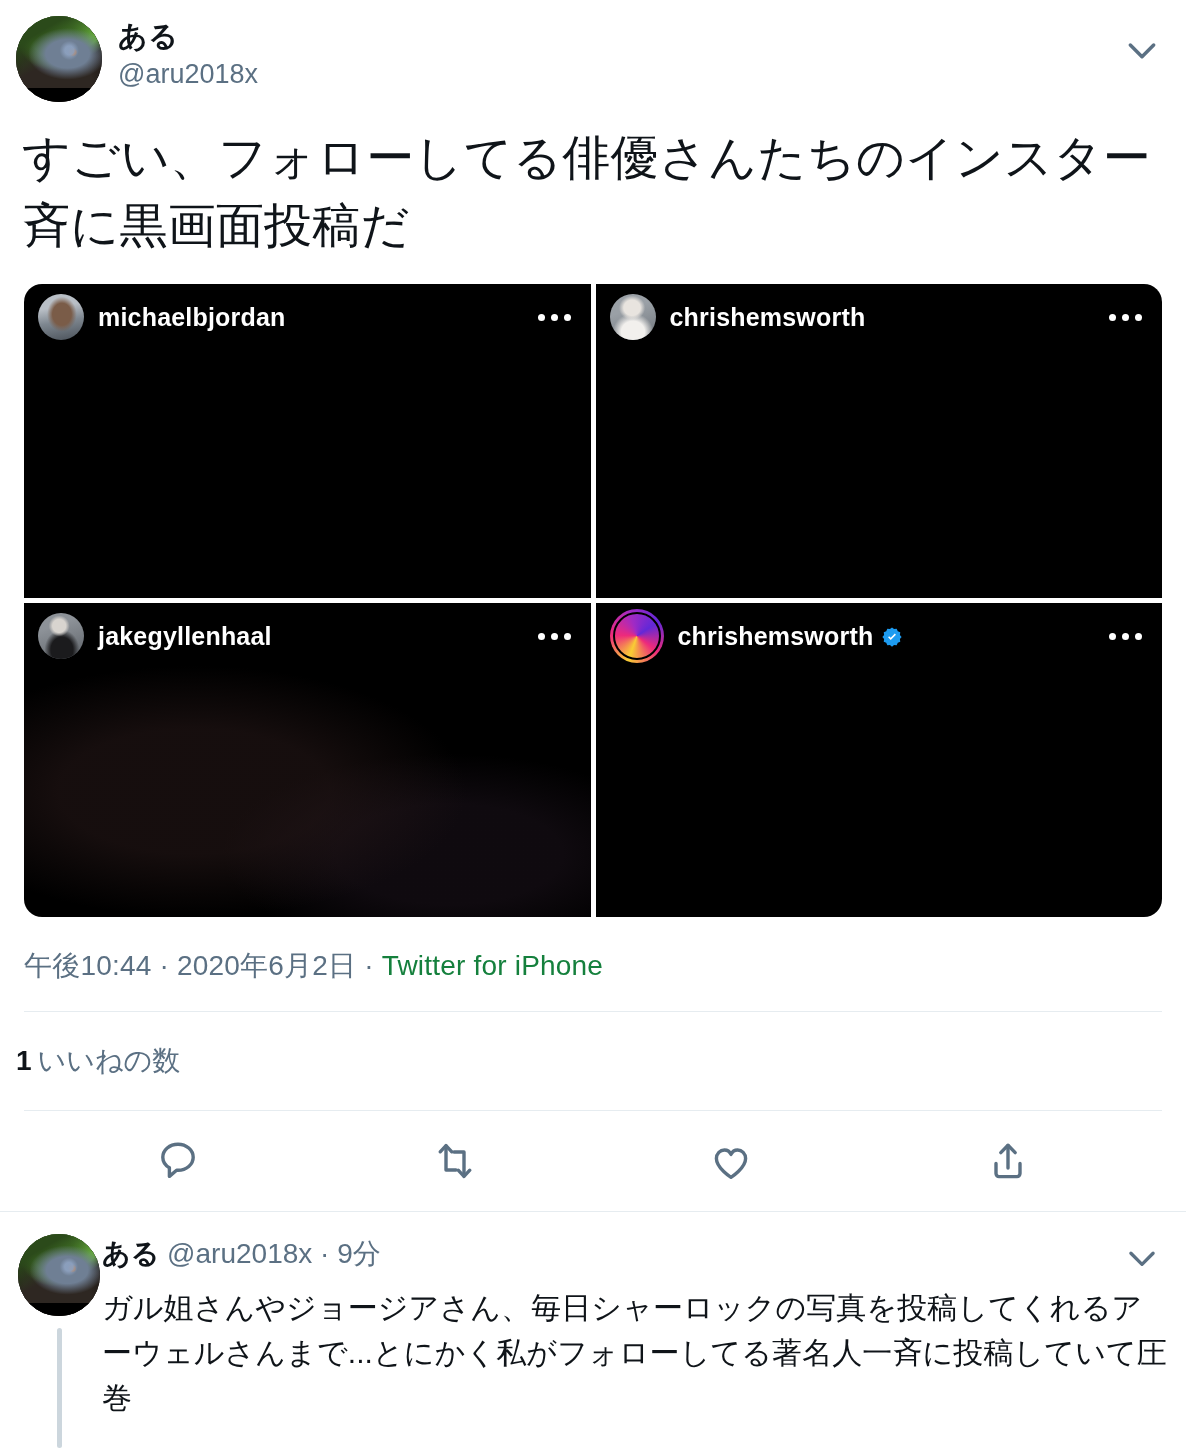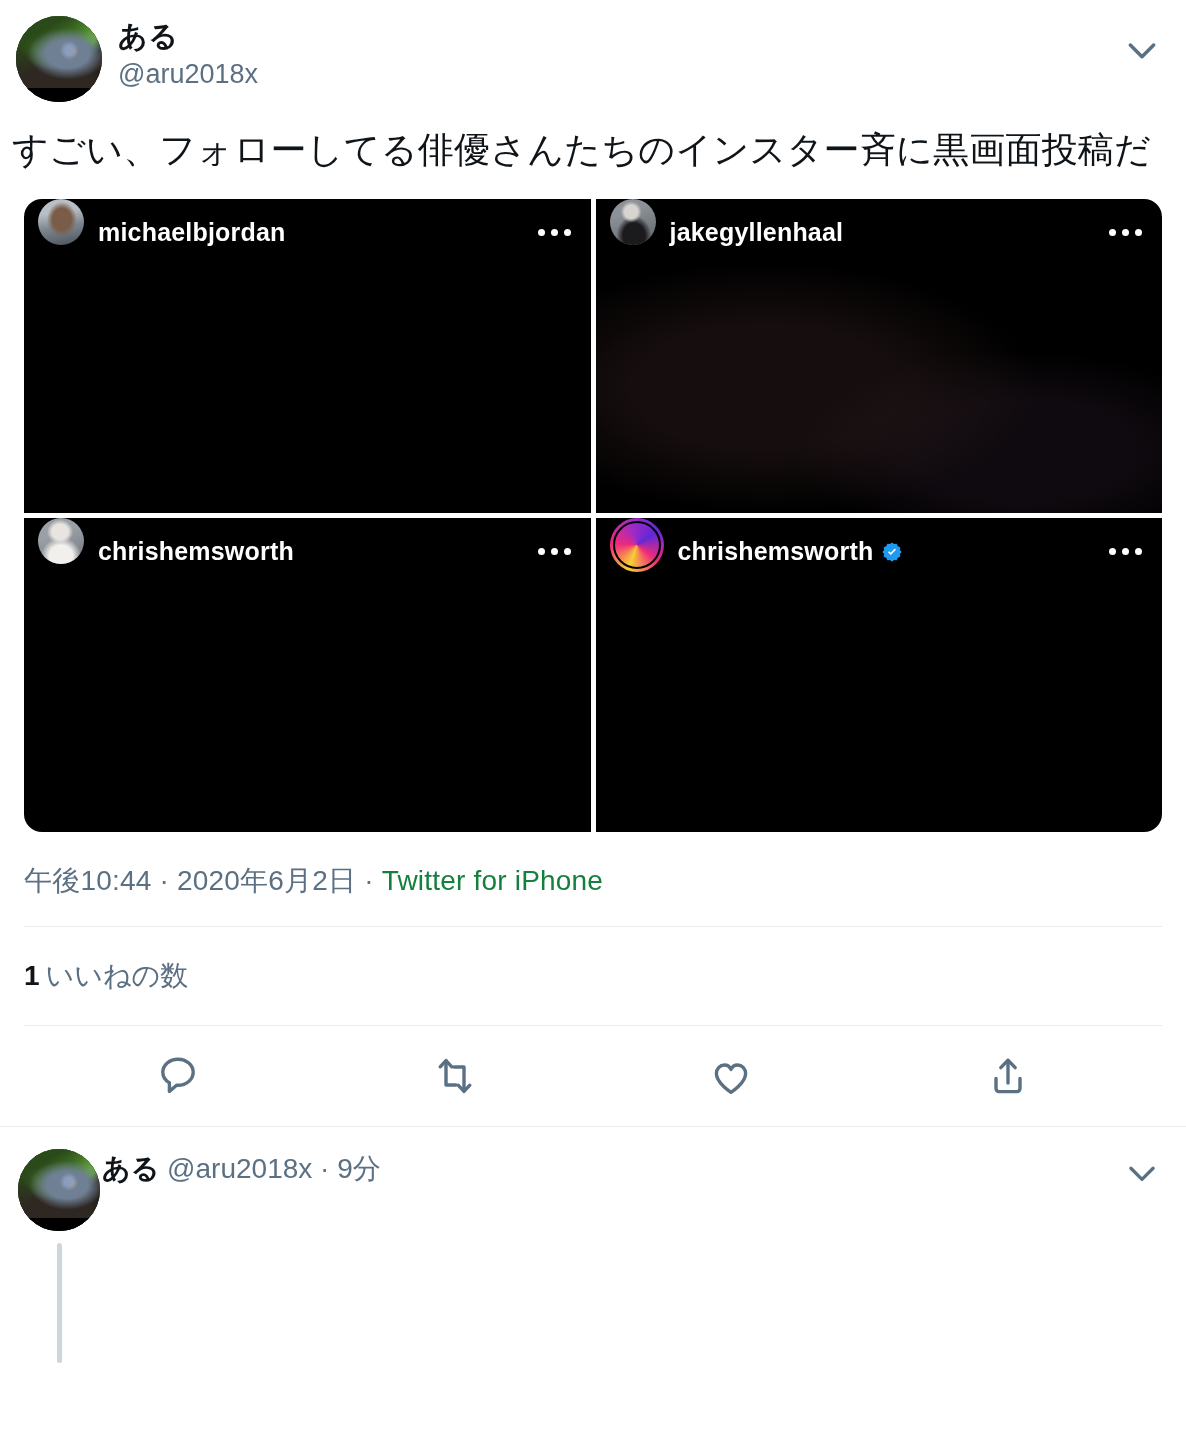--- a/index.html
+++ b/index.html
@@ -76,22 +76,22 @@
     height: 56px;
     display: flex;
     align-items: center;
     justify-content: center;
     cursor: pointer;
   }
   .chevron-btn svg { display: block; }
 
   
   .tweet-text {
-    padding: 22px 22px 0 12px;
-    font-size: 36px;
+    padding: 22px 22px 0 22px;
+    font-size: 48px;
     line-height: 1.42;
     color: #0f1419;
     letter-spacing: 0.2px;
     white-space: pre-wrap;
   }
 
   
   .media-grid {
     margin: 24px 24px 0 24px;
     border-radius: 18px;
@@ -112,20 +112,21 @@
     content: "";
     position: absolute;
     inset: 0;
     background:
       radial-gradient(ellipse 60% 50% at 30% 60%, rgba(40,25,25,0.55) 0 40%, rgba(0,0,0,0) 80%),
       radial-gradient(ellipse 50% 40% at 75% 80%, rgba(30,20,30,0.5) 0 40%, rgba(0,0,0,0) 80%);
     pointer-events: none;
   }
   .ig-head {
     display: flex;
+    align-items: center;
     height: 66px;
     padding: 0 18px 0 14px;
     position: relative;
     z-index: 2;
   }
   .ig-avatar {
     width: 46px;
     height: 46px;
     border-radius: 50%;
     flex: 0 0 46px;
@@ -228,21 +229,21 @@
     height: 1px;
     background: #e6ecf0;
     margin: 0 24px;
   }
   .divider.full {
     margin: 0;
   }
 
   
   .likes-row {
-    padding: 30px 24px 30px 24px;
+    padding: 30px 24px 30px 16px;
     font-size: 28px;
     color: #5b7083;
     cursor: pointer;
   }
   .likes-row b {
     color: #0f1419;
     font-weight: 700;
     margin-right: 6px;
   }
 
@@ -364,43 +365,43 @@
         <span>michaelbjordan</span>
       </div>
       <div class="ig-dots">
           <i></i>
           <i></i>
           <i></i>
         </div>
     </div>
   </div>
 
+  <div class="ig-card">
+    <div class="ig-head">
+      <div class="ig-avatar">
+        <div class="pic pic-che"></div>
+      </div>
+      <div class="ig-user">
+        <span>chrishemsworth</span>
+      </div>
+      <div class="ig-dots">
+          <i></i>
+          <i></i>
+          <i></i>
+        </div>
+    </div>
+  </div>
+
   <div class="ig-card noise">
     <div class="ig-head">
       <div class="ig-avatar">
         <div class="pic pic-jake"></div>
       </div>
       <div class="ig-user">
         <span>jakegyllenhaal</span>
-      </div>
-      <div class="ig-dots">
-          <i></i>
-          <i></i>
-          <i></i>
-        </div>
-    </div>
-  </div>
-
-  <div class="ig-card">
-    <div class="ig-head">
-      <div class="ig-avatar">
-        <div class="pic pic-che"></div>
-      </div>
-      <div class="ig-user">
-        <span>chrishemsworth</span>
       </div>
       <div class="ig-dots">
           <i></i>
           <i></i>
           <i></i>
         </div>
     </div>
   </div>
 
   <div class="ig-card">
@@ -484,20 +485,21 @@
     <div class="avatar-reply">
       <div class="avatar-art"></div>
     </div>
     <div class="thread-line"></div>
   </div>
   <div class="reply-body">
     <div class="reply-head">
       <span class="rname">ある</span>
       <span>@aru2018x</span><span> · </span><span>9分</span>
     </div>
+    <div class="reply-text">ガル姐さんやジョージアさん、毎日シャーロックの写真を投稿してくれるアーウェルさんまで...とにかく私がフォローしてる著名人一斉に投稿していて圧巻</div>
   </div>
   <div class="reply-chevron">
     <span>
       <svg width="38" height="38" viewBox="0 0 24 24" fill="none" stroke="#5b7083" stroke-width="2.1" stroke-linecap="round" stroke-linejoin="round">
         <polyline points="5 9 12 16 19 9"></polyline>
       </svg>
     </span>
   </div>
 </div>
 

